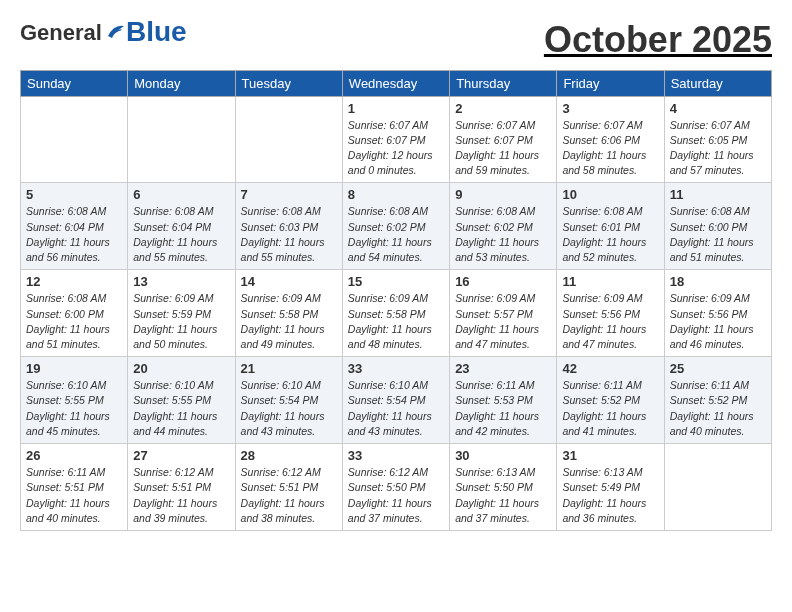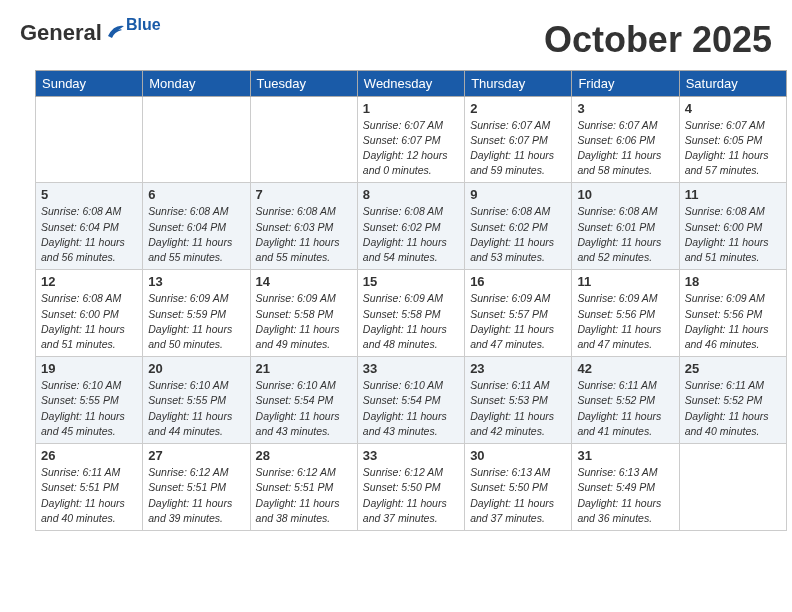--- a/index.html
+++ b/index.html
@@ -16,36 +16,36 @@
       align-items: flex-start;
       margin-bottom: 10px;
     }
     .logo {
       display: flex;
       flex-direction: row;
       align-items: flex-start;
     }
     .title-block {
       text-align: right;
+      text-decoration: underline;
     }
     .month-title {
       font-size: 36px;
       font-weight: bold;
       color: #333;
       line-height: 1.1;
     }
     .location {
       font-size: 15px;
       color: #333;
     }
     .calendar {
       width: 100%;
       border-collapse: collapse;
       font-size: 11px;
-      margin-left: 15px;
     }
     .calendar th {
       background-color: #1a5ba8;
       color: #fff;
       text-align: left;
       padding: 5px 6px;
       font-size: 13px;
       font-weight: normal;
       border: 1px solid #aaa;
     }
@@ -78,21 +78,21 @@
 <body>
 
 <div class="header">
   <div class="logo">
     <div style="display:flex;align-items:center;">
       <span style="font-size:22px;font-weight:bold;color:#333;">General</span>
       <svg width="22" height="18" viewBox="0 0 22 18" style="margin-left:2px;margin-top:-4px;">
         <path d="M4 14 Q10 2 20 4 Q14 8 12 10 Q16 6 18 8 Q10 10 8 16 Z" fill="#1a5ba8"></path>
       </svg>
     </div>
-    <span style="font-size:16px;font-weight:bold;color:#1a5ba8;margin-top:-4px;">Blue</span>
+    <span style="font-size:28px;font-weight:bold;color:#1a5ba8;margin-top:-4px;">Blue</span>
   </div>
   <div class="title-block">
     <div class="month-title">October 2025</div>
   </div>
 </div>
 
 <table class="calendar">
   <thead>
     <tr>
     <th>Sunday</th>

